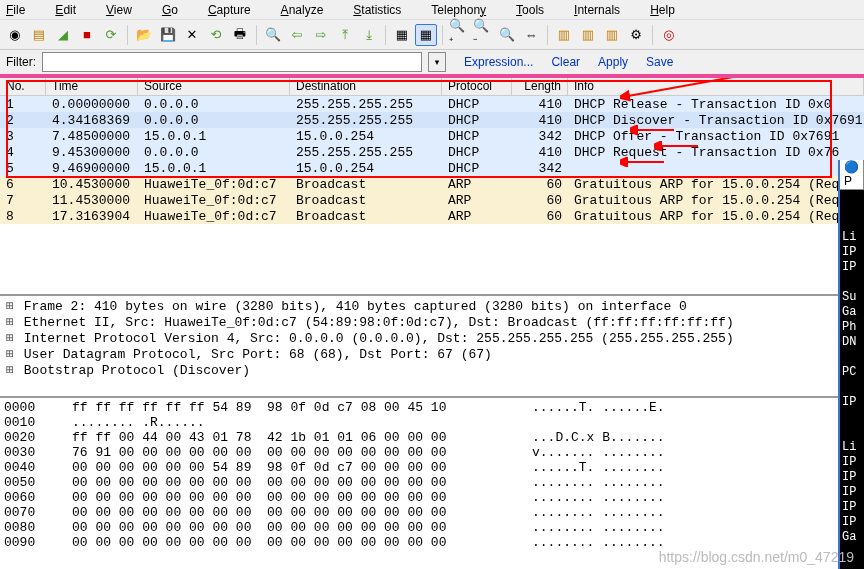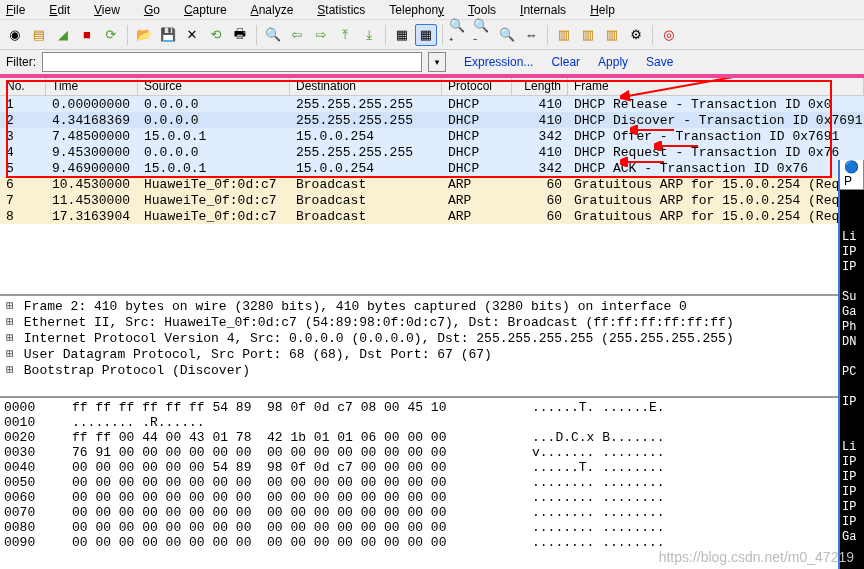--- a/index.html
+++ b/index.html
@@ -1,17 +1,17 @@
 <!DOCTYPE html>
 <html><head>
 <meta charset="utf-8">
 <style>
 * { margin: 0; padding: 0; box-sizing: border-box; }
 body { font-family: Tahoma, sans-serif; font-size: 12px; background: #fff; width: 864px; height: 569px; overflow: hidden; position: relative; }
-.menubar { display: flex; gap: 24px; padding: 2px 6px; background: #f0f0f0; border-bottom: 1px solid #ddd; height: 20px; align-items: center; }
+.menubar { display: flex; gap: 30px; padding: 2px 6px; background: #f0f0f0; border-bottom: 1px solid #ddd; height: 20px; align-items: center; }
 .menubar span { cursor: default; }
 .menubar span u { text-decoration: underline; }
 .toolbar { display: flex; gap: 2px; padding: 3px 4px; background: #f0f0f0; border-bottom: 1px solid #ccc; height: 30px; align-items: center; }
 .tbtn { width: 22px; height: 22px; display: flex; align-items: center; justify-content: center; border: 1px solid transparent; border-radius: 2px; cursor: pointer; font-size: 13px; }
 .tsep { width: 1px; height: 20px; background: #ccc; margin: 0 3px; }
 .filterbar { display: flex; gap: 6px; padding: 4px 6px; background: #f0f0f0; border-bottom: 4px solid #ec4899; height: 28px; align-items: center; }
 .filterbar input { flex: 0 0 380px; height: 20px; border: 1px solid #888; padding: 0 4px; font-size: 12px; }
 .filterbar .dd { width: 18px; height: 20px; border: 1px solid #888; display: flex; align-items: center; justify-content: center; cursor: pointer; font-size: 9px; }
 .filterbar a { color: #0033cc; text-decoration: none; cursor: pointer; margin-left: 12px; }
 .packetlist { position: relative; height: 218px; overflow: auto; border-bottom: 2px solid #999; font-family: "Courier New", monospace; font-size: 13px; }
@@ -107,21 +107,21 @@
 </div>
 
 <div class="packetlist">
   <div class="plhead">
     <div class="c-no">No.</div>
     <div class="c-time">Time</div>
     <div class="c-src">Source</div>
     <div class="c-dst">Destination</div>
     <div class="c-proto">Protocol</div>
     <div class="c-len">Length</div>
-    <div class="c-info">Frame</div>
+    <div class="c-info">Info</div>
   </div>
   <div id="plbody">
       <div class="plrow bg-dhcp">
         <div class="c-no">1</div>
         <div class="c-time">0.00000000</div>
         <div class="c-src">0.0.0.0</div>
         <div class="c-dst">255.255.255.255</div>
         <div class="c-proto">DHCP</div>
         <div class="c-len">410</div>
         <div class="c-info">DHCP Release  - Transaction ID 0x0</div>
@@ -153,21 +153,20 @@
         <div class="c-len">410</div>
         <div class="c-info">DHCP Request  - Transaction ID 0x76</div>
       </div>
       <div class="plrow bg-dhcp">
         <div class="c-no">5</div>
         <div class="c-time">9.46900000</div>
         <div class="c-src">15.0.0.1</div>
         <div class="c-dst">15.0.0.254</div>
         <div class="c-proto">DHCP</div>
         <div class="c-len">342</div>
-        <div class="c-info">DHCP ACK      - Transaction ID 0x76</div>
       </div>
       <div class="plrow bg-arp">
         <div class="c-no">6</div>
         <div class="c-time">10.4530000</div>
         <div class="c-src">HuaweiTe_0f:0d:c7</div>
         <div class="c-dst">Broadcast</div>
         <div class="c-proto">ARP</div>
         <div class="c-len">60</div>
         <div class="c-info">Gratuitous ARP for 15.0.0.254 (Requ</div>
       </div>

